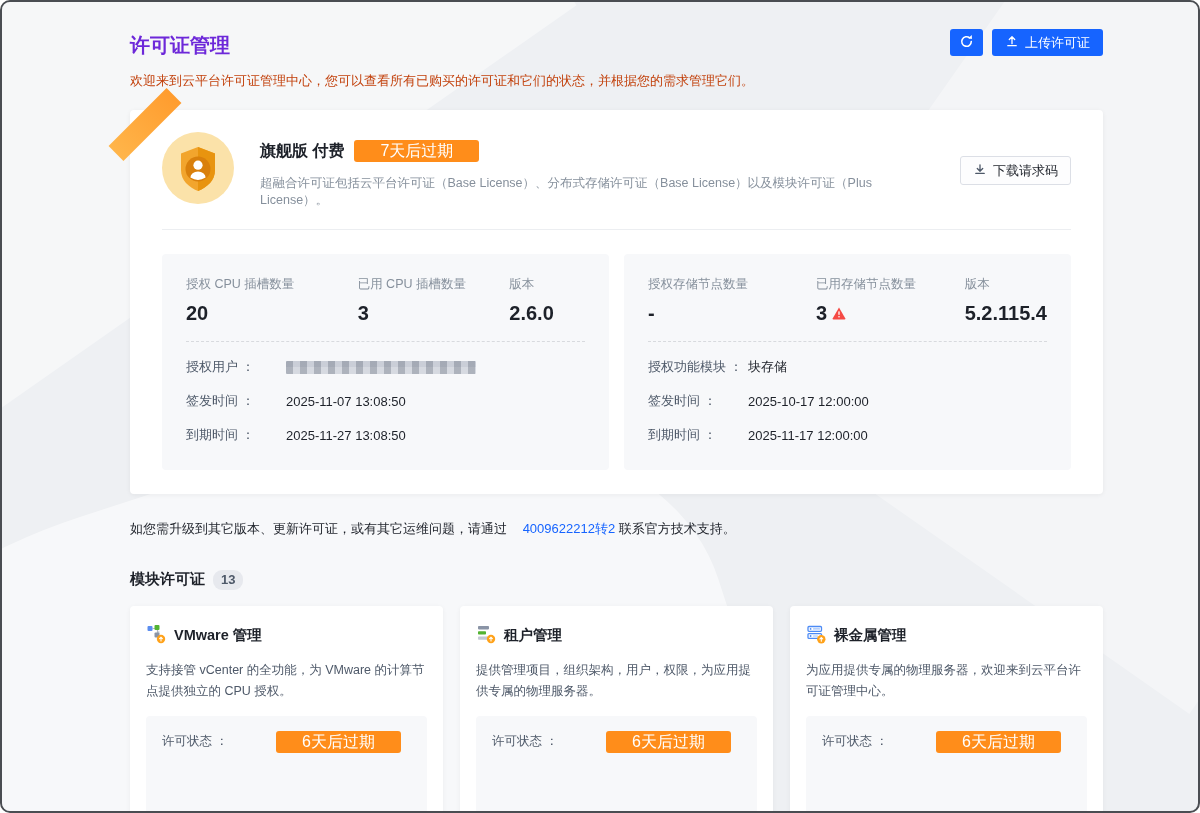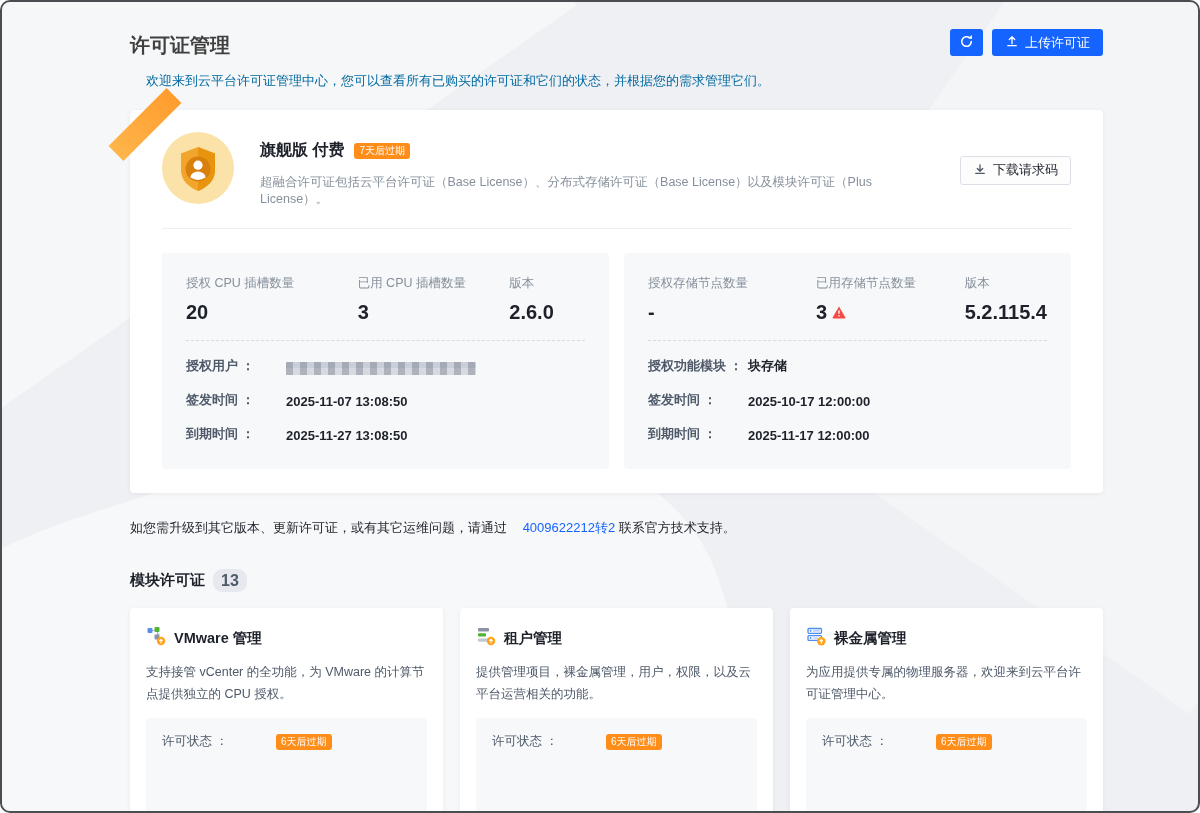--- a/index.html
+++ b/index.html
@@ -16,22 +16,22 @@
   }
   
   .deco{position:absolute;z-index:0;pointer-events:none;}
   .deco-a{top:-170px;left:-240px;width:760px;height:430px;background:rgba(255,255,255,.45);transform:rotate(-35deg);}
   .deco-b{bottom:-300px;left:-220px;width:980px;height:640px;background:rgba(255,255,255,.55);border-radius:40%;transform:rotate(-18deg);}
   .deco-c{top:-140px;right:-260px;width:560px;height:760px;background:rgba(255,255,255,.35);transform:rotate(35deg);}
   .content{position:relative;z-index:1;padding:30px 95px 0 128px;}
 
   
   .page-header{display:flex;justify-content:space-between;align-items:flex-start;}
-  .page-title{margin:0;font-size:20px;font-weight:bold;color:#404040;font-family:Liberation Mono, monospace;}
-  .page-subtitle{margin:13px 16px 0;font-size:13px;color:#0369a1;}
+  .page-title{margin:0;font-size:20px;font-weight:bold;color:#6d28d9;font-family:Liberation Mono, monospace;}
+  .page-subtitle{margin:13px 0 0;font-size:13px;color:#c2410c;}
   .header-actions{display:flex;gap:9px;margin-top:-3px;}
   .btn-primary{
     display:inline-flex;align-items:center;gap:6px;border:none;cursor:pointer;
     background:var(--accent);color:#fff;font-size:13px;height:27px;padding:0 13px;
     border-radius:3px;font-family:inherit;
   }
   .btn-primary.icon-only{padding:0 9px;}
 
   
   .tabs{display:flex;gap:26px;margin-top:21px;border-bottom:1px solid #e5e6eb;}
@@ -46,59 +46,59 @@
   .ribbon{
     position:absolute;left:-26px;top:4px;width:82px;height:21px;z-index:2;
     background:linear-gradient(90deg,#ffb54a,#ff9c2e);transform:rotate(-45deg);
   }
   .card-head{display:flex;gap:26px;}
   .shield-wrap{flex:0 0 72px;}
   .head-text{flex:1;padding-top:8px;}
   .title-row{display:flex;align-items:center;}
   .license-name{font-size:16px;font-weight:bold;color:#1d2129;}
   .badge-orange{
-    display:inline-block;background:var(--warning);color:#fff;font-size:10px;
-    padding:3px 5px;border-radius:3px;margin-left:10px;line-height:1;
+    display:inline-block;background:var(--warning);color:#fff;font-size:16px;
+    padding:3px 26px;border-radius:3px;margin-left:10px;line-height:1;
   }
   .license-desc{margin:13px 0 0;font-size:12.5px;color:#86909c;}
   .btn-ghost{
     align-self:center;display:inline-flex;align-items:center;gap:6px;cursor:pointer;
     background:#fdfdfe;border:1px solid #dcdfe6;border-radius:3px;color:#1d2129;
     font-size:13px;height:29px;padding:0 12px;white-space:nowrap;font-family:inherit;
   }
   .card-divider{border-top:1px solid #eceef1;margin-top:20px;}
 
   .panels{display:flex;gap:15px;margin-top:24px;}
   .panel{flex:1;background:#f7f8fa;border-radius:4px;padding:22px 24px 10px;}
   .stats{display:flex;gap:28px;}
   .stat:nth-child(1){width:36%;}
   .stat:nth-child(2){width:31%;}
   .stat:nth-child(3){flex:1;}
   .stat-label{font-size:12.5px;color:#86909c;}
   .stat-value{font-size:20px;font-weight:bold;color:#1d2129;margin-top:9px;display:flex;align-items:center;gap:5px;}
   .dash{border-top:1px dashed #d8dade;margin:16px 0 16px;}
-  .kv{display:flex;font-size:13px;margin-bottom:16px;align-items:flex-end;font-weight:bold;}
+  .kv{display:flex;font-size:13px;margin-bottom:16px;align-items:center;}
   .kv-label{flex:0 0 100px;color:#4e5969;}
   .kv-value{color:#1d2129;}
   .masked{
     display:inline-block;width:190px;height:13px;border-radius:1px;
     background:
       repeating-linear-gradient(90deg,rgba(120,128,142,.45) 0 7px,rgba(205,210,220,.25) 7px 14px),
       repeating-linear-gradient(0deg,#d9dce2 0 7px,#c9cdd6 7px 13px);
   }
 
   
   .support-note{margin:26px 0 0;font-size:13px;color:#1d2129;}
   .support-note a{color:var(--accent);text-decoration:none;font-weight:500;cursor:pointer;margin-left:12px;}
 
   
   .section-head{margin-top:32px;display:flex;align-items:center;gap:8px;}
   .section-title{font-size:15px;font-weight:bold;color:#1d2129;}
   .count-badge{
-    background:#e7e9ee;color:#4e5969;font-size:16px;font-weight:bold;
+    background:#e7e9ee;color:#4e5969;font-size:13px;font-weight:bold;
     padding:2px 8px;border-radius:9px;line-height:1.2;
   }
   .module-cards{display:flex;gap:17px;margin-top:16px;}
   .module-card{
     flex:1;background:#fff;border-radius:4px;box-shadow:0 1px 5px rgba(31,35,41,.05);
     padding:18px 16px 16px;
   }
   .mc-head{display:flex;align-items:center;gap:8px;}
   .mc-title{font-size:14.5px;font-weight:bold;color:#1d2129;}
   .mc-desc{margin:12px 0 0;font-size:12.5px;color:#4e5969;line-height:1.75;min-height:44px;}
@@ -287,21 +287,21 @@
             <svg viewBox="0 0 20 20" width="20" height="20">
               <rect x="2" y="2" width="11" height="3.4" rx=".8" fill="#8a94a6"></rect>
               <rect x="2" y="7.2" width="8" height="3.4" rx=".8" fill="#53b332"></rect>
               <rect x="2" y="12.4" width="11" height="3.4" rx=".8" fill="#c3c9d4"></rect>
               <circle cx="15" cy="15" r="4.2" fill="#ffa21a"></circle>
               <path d="M15 17v-3.6M13.6 14.6 15 13.2l1.4 1.4" fill="none" stroke="#fff" stroke-width="1.1" stroke-linecap="round"></path>
             </svg>
           </span>
           <span class="mc-title">租户管理</span>
         </div>
-        <p class="mc-desc">提供管理项目，裸金属管理，用户，权限，以及云平台运营相关的功能。</p>
+        <p class="mc-desc">提供管理项目，组织架构，用户，权限，为应用提供专属的物理服务器。</p>
         <div class="mc-panel">
           <div class="mc-row">
             <span class="mc-label">许可状态 ：</span>
             <span class="badge-orange" style="margin-left:0;">6天后过期</span>
           </div>
 
         </div>
       </div>
 
       <div class="module-card">

